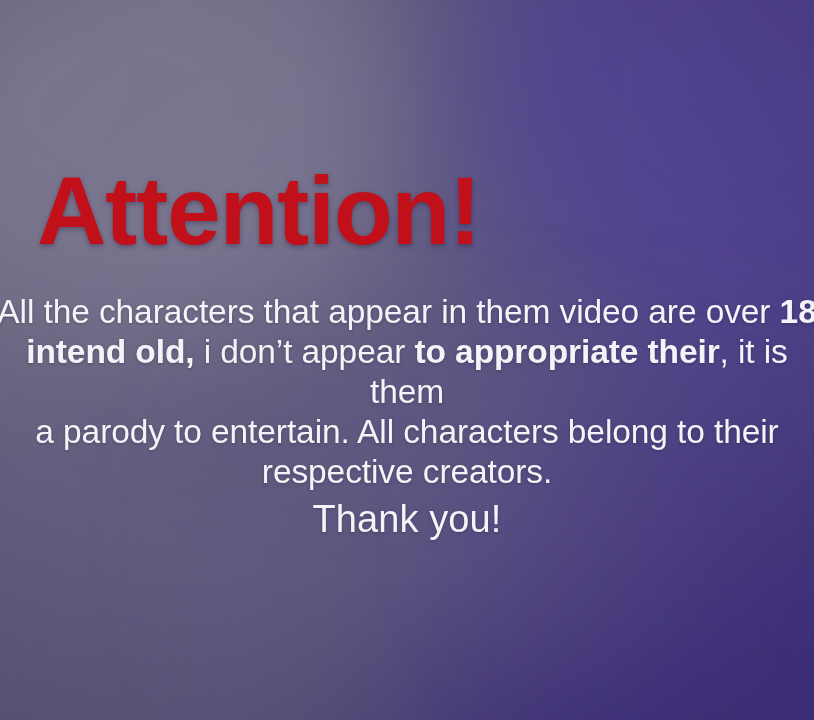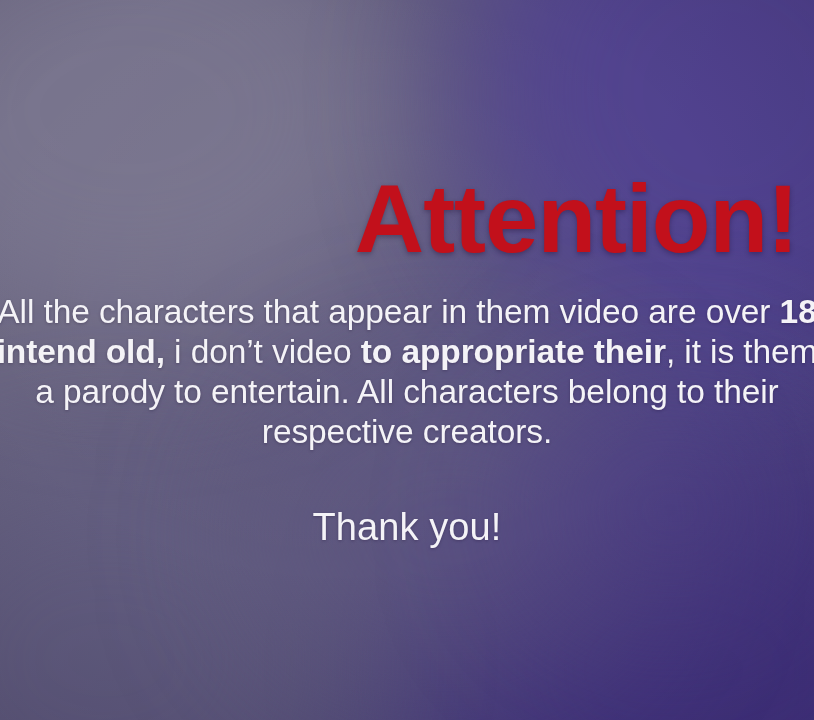--- a/index.html
+++ b/index.html
@@ -77,26 +77,26 @@
   
   .content {
     position: absolute;
     inset: 0;
     display: flex;
     flex-direction: column;
     align-items: center;
   }
 
   .title {
-    margin: 16px;
+    margin: 8px;
     position: absolute;
     top: 152px;
     left: 0;
     right: 0;
-    text-align: right;
+    text-align: left;
     font-size: 96px;
     font-weight: 700;
     letter-spacing: -1px;
     line-height: 1.06;
     color: #c2101b;
     text-shadow: 0 2px 5px rgba(25,10,40,0.35);
     white-space: nowrap;
     padding-left: 29px;
   }
 
@@ -120,21 +120,20 @@
     position: absolute;
     top: 498px;
     left: 0;
     right: 0;
     text-align: center;
     color: #f4f3f7;
     font-size: 38px;
     font-weight: 300;
     letter-spacing: 0.1px;
     text-shadow: 0 1px 3px rgba(25,10,40,0.28);
-    margin-top: 8px;
   }
 </style>
 </head>
 <body>
 
 <div id="screen">
 
   <div class="bg-base"></div>
   <div class="bg-blob blob-a"></div>
   <div class="bg-blob blob-b"></div>
@@ -143,21 +142,21 @@
   <div class="bg-blob blob-e"></div>
   <div class="bg-blob blob-f"></div>
   <div class="bg-vignette"></div>
 
   <div class="content">
 
     <h1 class="title">Attention!</h1>
 
     <div class="body-block">
       <p><span>All the characters that appear in them video are over </span><b>18</b></p>
-      <p><b>intend old,</b><span> i don’t video </span><b>to appropriate their</b><span>, it is them</span></p>
+      <p><b>intend old,</b><span> i don’t appear </span><b>to appropriate their</b><span>, it is them</span></p>
       <p>a parody to entertain. All characters belong to their</p>
       <p>respective creators.</p>
     </div>
 
     <div class="thanks">Thank you!</div>
 
   </div>
 </div>
 
 </body></html>

